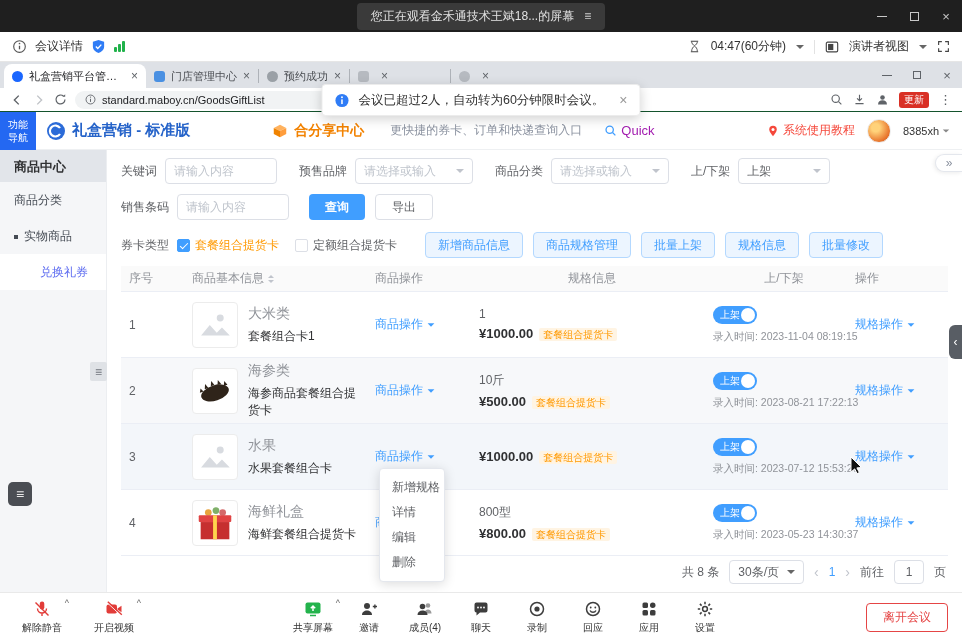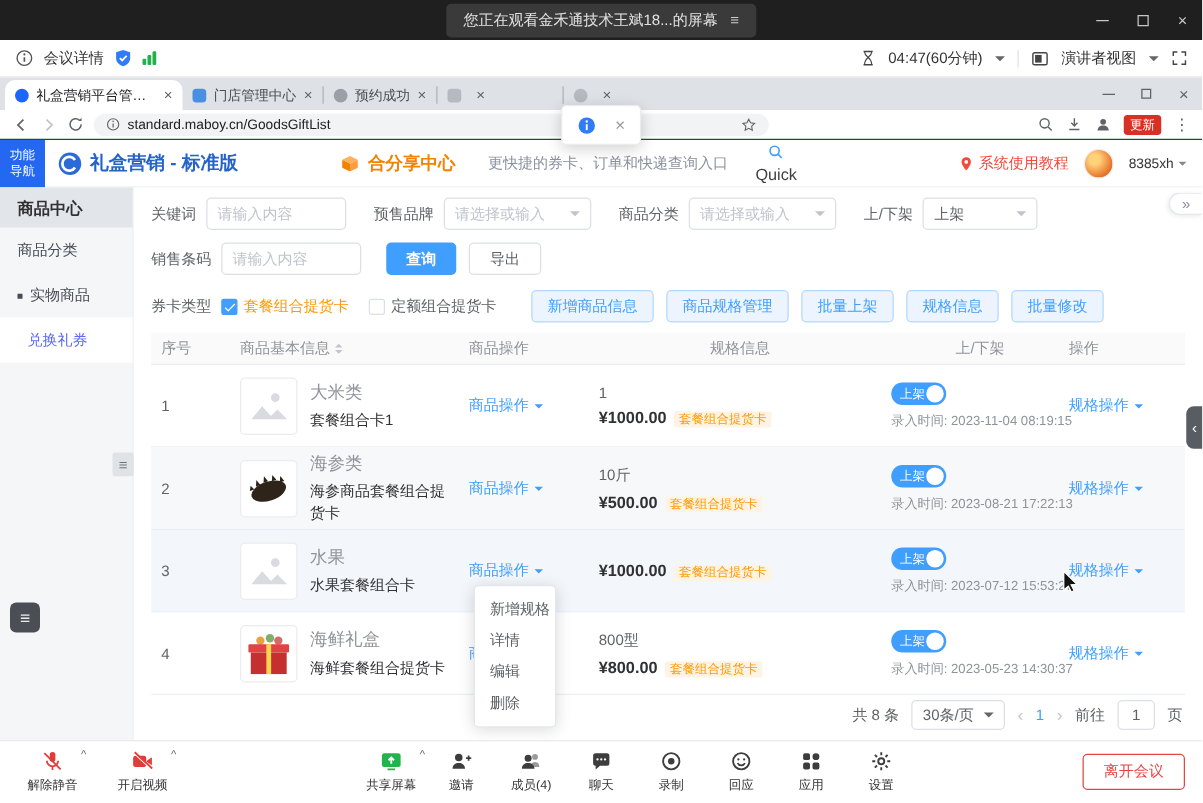--- a/index.html
+++ b/index.html
@@ -51,32 +51,32 @@
   .toast .x { color:#999; font-size:14px; margin-left:6px; }
 
   
   .app { position:absolute; top:112px; left:0; right:0; height:480px; background:#fff; }
   .app-header { position:absolute; top:0; left:0; right:0; height:38px; background:#fff; border-bottom:1px solid #eef0f2; display:flex; align-items:center; }
   .navblock { width:36px; height:38px; background:#2468f2; color:#fff; font-size:10px; line-height:13px; display:flex; flex-direction:column; align-items:center; justify-content:center; flex:none; }
   .logo { display:flex; align-items:center; gap:6px; margin-left:10px; }
   .logo-text { font-size:15px; font-weight:bold; color:#2563c9; }
   .share-center { display:flex; align-items:center; gap:6px; margin-left:82px; color:#f28200; font-weight:bold; font-size:14px; }
   .promo { margin-left:26px; font-size:12px; color:#8a919f; }
-  .quick { margin-left:22px; display:flex; align-items:center; gap:4px; color:#404040; font-size:13px;flex-direction:column; }
+  .quick { margin-left:22px; display:flex; align-items:center; gap:4px; color:#a21caf; font-size:13px; }
   .hdr-right { margin-left:auto; display:flex; align-items:center; gap:12px; padding-right:12px; }
   .tutorial { color:#f5483b; font-size:12px; display:flex; align-items:center; gap:4px; }
   .avatar { width:24px; height:24px; border-radius:50%; background:radial-gradient(circle at 35% 35%, #ffd27a 20%, #e8742c 70%, #b5521a); border:1px solid #eee; }
   .uname { font-size:11px; color:#333; display:flex; align-items:center; gap:3px; }
   .uname .caret-dn { border-top-color:#888; transform:scale(.8) translateY(2px); }
 
   .sidebar { position:absolute; left:0; top:38px; width:107px; bottom:0; background:#f5f6f8; border-right:1px solid #eceef1; }
   .sb-group { height:32px; line-height:34px; padding-left:14px; background:#e2e5ea; font-size:13px; font-weight:bold; color:#303133; }
   .sb-item { height:36px; line-height:36px; padding-left:14px; font-size:12px; color:#454b54; }
   .sb-item .dot { display:inline-block; width:4px; height:4px; background:#454b54; margin-right:6px; vertical-align:middle; }
-  .sb-item.active { background:#fff; color:#5b6af0; padding-left:22px; }
+  .sb-item.active { background:#fff; color:#5b6af0; padding-left:40px; }
 
   .main { position:absolute; left:107px; top:38px; right:0; bottom:0; background:#fff; overflow:hidden; font-size:12px; color:#606266; }
 
   .frow { position:absolute; left:14px; display:flex; align-items:center; }
   .frow1 { top:8px; }  .frow2 { top:44px; }  .frow3 { top:82px; }
   .flabel { margin-right:8px; color:#606266; white-space:nowrap; }
   .gap { margin-left:22px; }
   input.fld { width:112px; height:26px; border:1px solid #dcdfe6; border-radius:4px; padding:0 8px; font-size:12px; color:#333; outline:none; font-family:inherit; }
   input.fld::placeholder { color:#bfc4cc; }
   .sel { width:118px; height:26px; border:1px solid #dcdfe6; border-radius:4px; display:flex; align-items:center; justify-content:space-between; padding:0 8px; background:#fff; }
@@ -282,20 +282,21 @@
       <span class="kebab">⋮</span>
     </div>
   </div>
 
   <div class="toast">
     <svg width="15" height="15" viewBox="0 0 16 16">
         <circle cx="8" cy="8" r="7" fill="#2f7cf6"></circle>
         <rect x="7.2" y="6.8" width="1.6" height="5" fill="#fff"></rect>
         <circle cx="8" cy="4.5" r="1" fill="#fff"></circle>
       </svg>
+    <span>会议已超过2人，自动转为60分钟限时会议。</span>
     <span class="x">×</span>
   </div>
 
   <div class="app">
 
     <div class="app-header">
       <div class="navblock">
         <span>功能</span>
         <span>导航</span>
       </div>

